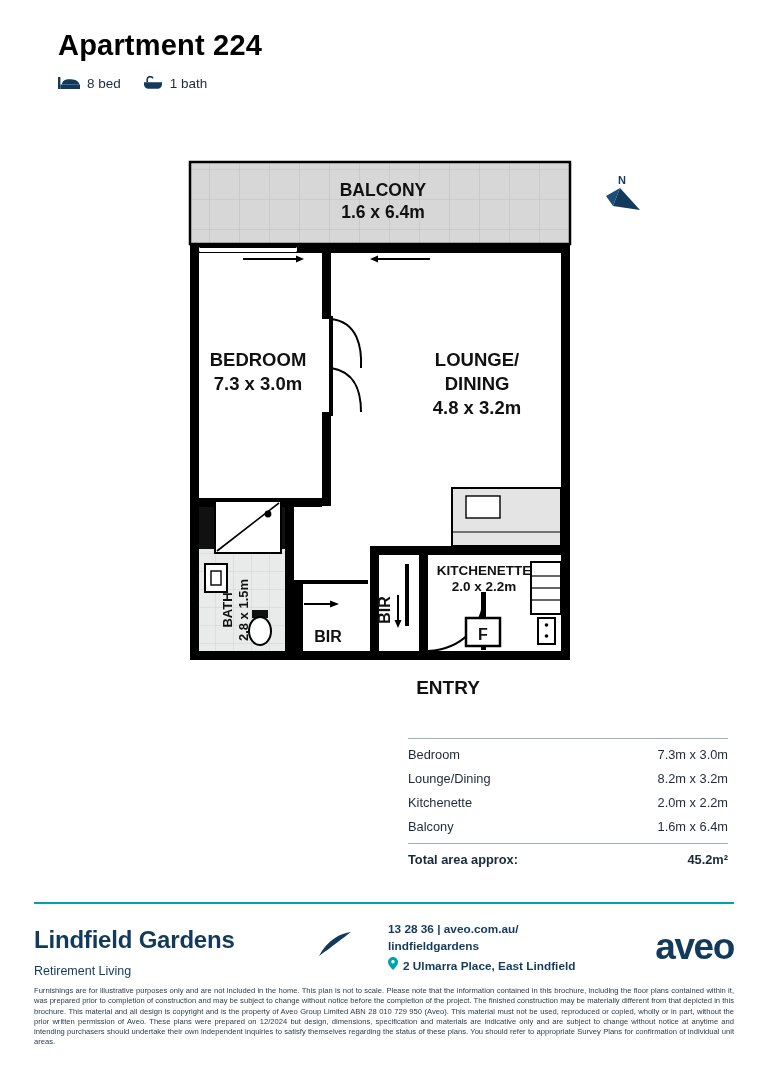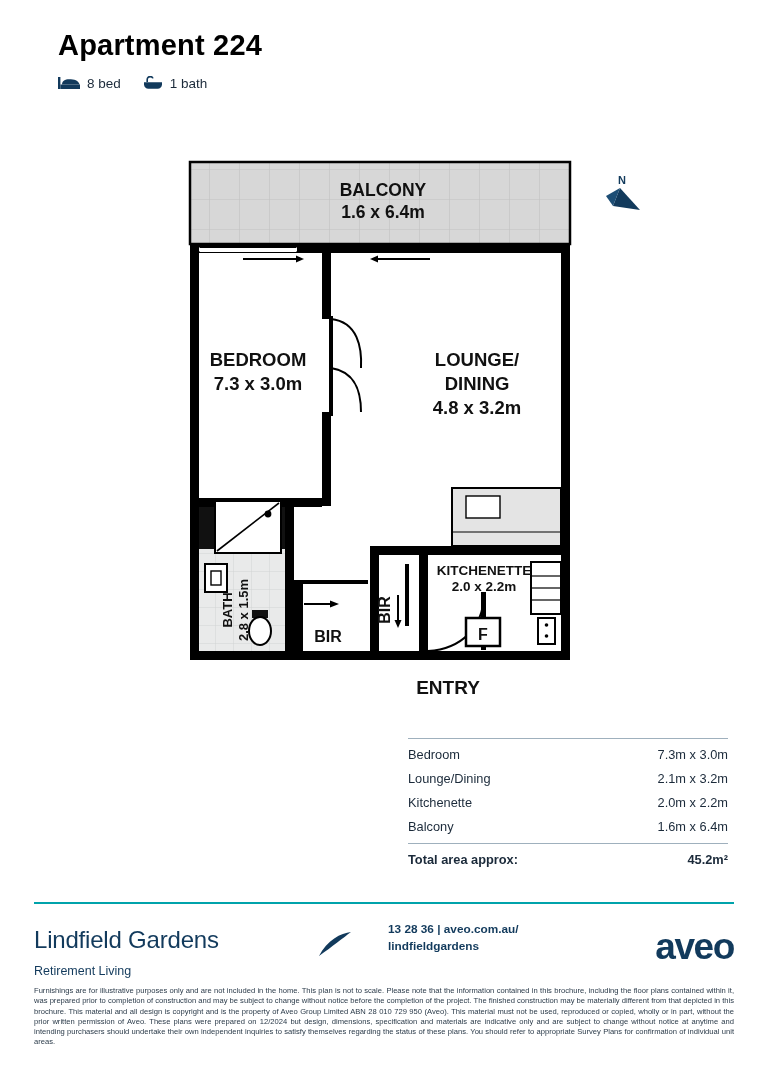--- a/index.html
+++ b/index.html
@@ -66,21 +66,21 @@
     left: 34px; top: 902px;
     width: 700px; height: 2px;
     background: #00a3ab;
   }
 
   
   .footer { position: absolute; left: 0; top: 912px; width: 764px; height: 100px; }
   .fbrand { position: absolute; left: 34px; top: 14px; }
   .fbrand .name {
     font-size: 24px;
-    font-weight: normal;
+    font-weight: bold;
     color: #123a5c;
     letter-spacing: -.2px;
   }
   .fbrand .sub {
     font-size: 12.5px;
     color: #123a5c;
     margin-top: 10px;
   }
   .fbrand .swoosh {
     position: absolute;
@@ -291,21 +291,21 @@
 </div>
 
 <div class="sched">
   <div class="divider"></div>
   <div class="row">
     <span>Bedroom</span>
     <span>7.3m x 3.0m</span>
   </div>
   <div class="row">
     <span>Lounge/Dining</span>
-    <span>2.1m x 3.2m</span>
+    <span>8.2m x 3.2m</span>
   </div>
   <div class="row">
     <span>Kitchenette</span>
     <span>2.0m x 2.2m</span>
   </div>
   <div class="row">
     <span>Balcony</span>
     <span>1.6m x 6.4m</span>
   </div>
   <div class="divider"></div>
@@ -324,18 +324,27 @@
     <span class="swoosh">
       <svg width="36" height="26" viewBox="0 0 36 26">
         <path d="M2 24 C 10 8 24 1 34 0 C 26 6 16 14 2 24 Z" fill="#123a5c"></path>
       </svg>
     </span>
   </div>
 
   <div class="fcontact">
     <div>13 28 36 | aveo.com.au/</div>
     <div>lindfieldgardens</div>
+    <div class="addr">
+      <span>
+        <svg width="10" height="13" viewBox="0 0 10 13">
+          <path d="M5 0 C2.2 0 0 2.2 0 5 C0 8.6 5 13 5 13 C5 13 10 8.6 10 5 C10 2.2 7.8 0 5 0 Z" fill="#00a3ab"></path>
+          <circle cx="5" cy="4.8" r="1.7" fill="#ffffff"></circle>
+        </svg>
+      </span>
+      <span>2 Ulmarra Place, East Lindfield</span>
+    </div>
   </div>
 
   <div class="faveo">aveo</div>
 </div>
 
 <div class="disclaimer">Furnishings are for illustrative purposes only and are not included in the home. This plan is not to scale. Please note that the information contained in this brochure, including the floor plans contained within it, was prepared prior to completion of construction and may be subject to change without notice before the completion of the project. The finished construction may be materially different from that depicted in this brochure. This material and all design is copyright and is the property of Aveo Group Limited ABN 28 010 729 950 (Aveo). This material must not be used, reproduced or copied, wholly or in part, without the prior written permission of Aveo. These plans were prepared on 12/2024 but design, dimensions, specification and materials are indicative only and are subject to change without notice at anytime and intending purchasers should undertake their own independent inquiries to satisfy themselves regarding the status of these plans. You should refer to appropriate Survey Plans for confirmation of individual unit areas.</div>
 
 </body></html>

